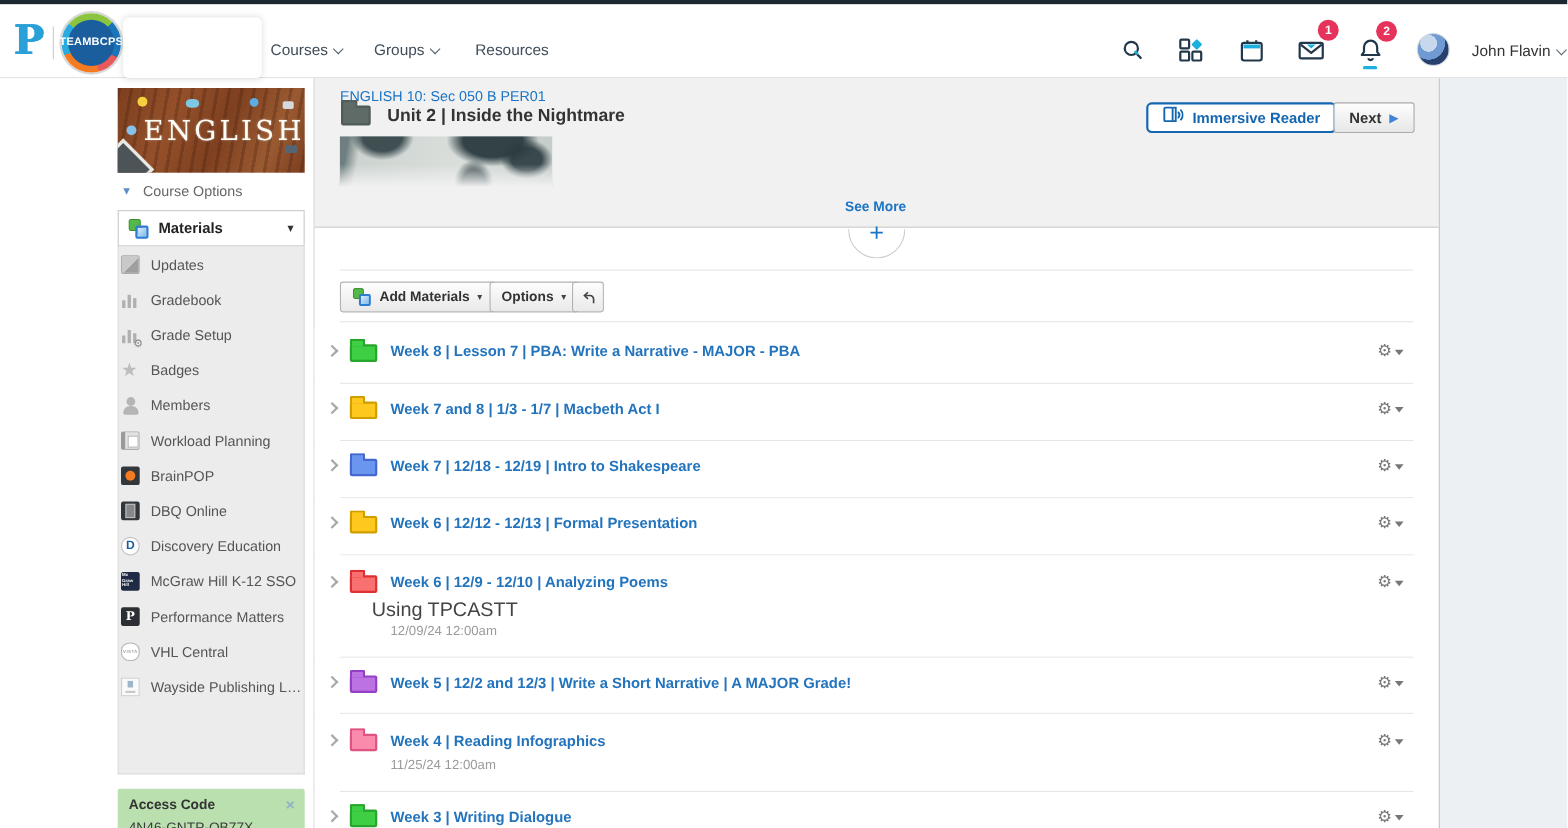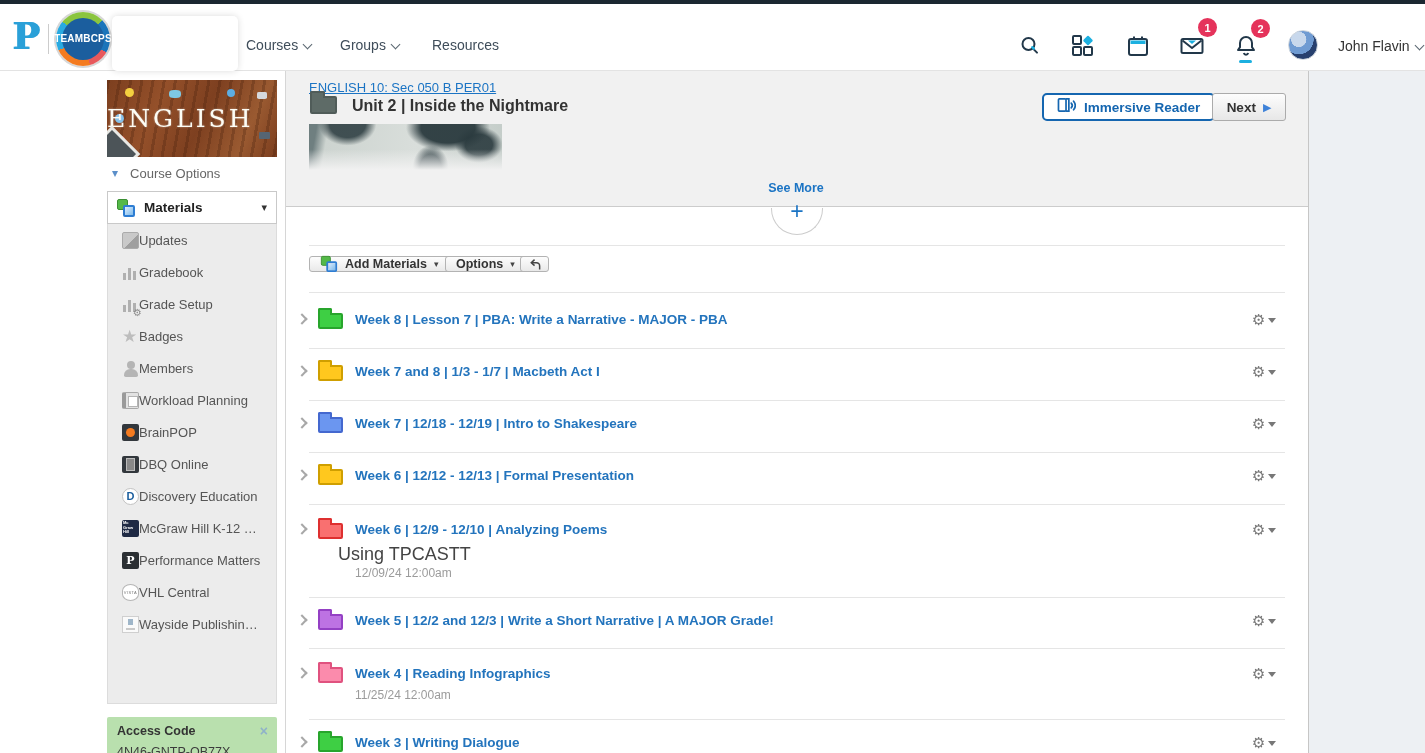--- a/index.html
+++ b/index.html
@@ -30,40 +30,40 @@
   #bell-underline { left:1239px; top:56px; width:13px; height:3px; background:#1cb0e0; border-radius:2px; }
   #avatar { left:1288px; top:26px; width:30px; height:30px; border-radius:50%;
     background:radial-gradient(circle at 35% 30%,#c8d8ec 0 28%,#6f9bd2 29% 55%,#27406e 56%); border:1px solid #cfd6dd; }
   #user-name { left:1338px; top:34px; font-size:14px; color:#333; cursor:pointer; }
 
   
   #course-img { left:107px; top:80px; width:170px; height:77px; overflow:hidden;
     background:linear-gradient(115deg,#7c3f1f 0%,#94502a 30%,#7e4020 55%,#9a5a31 80%,#7b3d1e 100%); }
   #course-img .wood { position:absolute; inset:0;
     background:repeating-linear-gradient(100deg,rgba(60,25,8,.25) 0 3px,transparent 3px 11px); }
-  #course-title-art { position:absolute; left:0; right:0; top:24px; text-align:left; color:#fdfdf5;
+  #course-title-art { position:absolute; left:0; right:0; top:24px; text-align:right; color:#fdfdf5;
     font-size:25px; letter-spacing:3px; font-weight:400; font-family:"DejaVu Serif","Liberation Serif",serif;
     text-shadow:0 0 2px rgba(255,255,255,.5); }
   .doodle { position:absolute; border-radius:50%; }
   #cimg-corner { position:absolute; left:-12px; bottom:-14px; width:34px; height:34px; background:#4c5458; transform:rotate(45deg);
     box-shadow:0 0 0 3px #e8e8e4; }
   #course-options { left:112px; top:163px; width:165px; height:20px; display:flex; align-items:center; gap:12px; cursor:pointer; }
   #course-options .tri { color:#5b8fc9; font-size:12px; }
   #course-options .lbl { color:#666; font-size:13px; }
   #materials-item { left:107px; top:191px; width:170px; height:33px; background:#fff; border:1px solid #c9c9c9;
     display:flex; align-items:center; padding:0 9px; gap:9px; cursor:pointer; z-index:2; }
   #materials-item .lbl { font-size:13.5px; font-weight:700; color:#222; flex:1; }
   #materials-item .car { color:#333; font-size:11px; }
   .mat-ic { position:relative; width:18px; height:18px; flex:none; }
   .mat-ic .g { position:absolute; left:0; top:0; width:11px; height:11px; background:#54b948; border:1px solid #3b8f33; border-radius:2px; }
   .mat-ic .r { position:absolute; left:7px; top:7px; width:6px; height:7px; background:#e8595c; }
   .mat-ic .b { position:absolute; left:6px; top:6px; width:12px; height:12px; background:linear-gradient(135deg,#dceeff,#7db9ea);
     border:2px solid #2d7dd3; border-radius:2px; }
   #side-menu { left:107px; top:224px; width:170px; height:480px; background:#ececec; border:1px solid #dcdcdc; border-top:none; }
-  .s-item { position:relative; height:32px; display:flex; align-items:center; padding:0 14px; gap:0; cursor:pointer; }
+  .s-item { position:relative; height:32px; display:flex; align-items:center; padding:0 2px; gap:10px; cursor:pointer; }
   .s-item .lbl { font-size:13px; color:#555; white-space:nowrap; overflow:hidden; text-overflow:ellipsis; }
   .ic { width:17px; height:17px; flex:none; position:relative; }
   .ic-updates { background:linear-gradient(135deg,#c9c9c9 0 55%,#9f9f9f 55%); border:1px solid #ababab; border-radius:2px; }
   .ic-bars { background:
       linear-gradient(#b0b0b0,#b0b0b0) 1px 9px/3px 7px no-repeat,
       linear-gradient(#b0b0b0,#b0b0b0) 6px 4px/3px 12px no-repeat,
       linear-gradient(#b0b0b0,#b0b0b0) 11px 7px/3px 9px no-repeat; }
   .ic-gear-dot::after { content:"⚙"; position:absolute; right:-3px; bottom:-5px; font-size:10px; color:#8d8d8d; }
   .ic-mastery { border:2px solid #bdbdbd; border-radius:50%; }
   .ic-mastery::after { content:""; position:absolute; left:3px; top:3px; width:7px; height:7px; border-radius:50%; background:#bdbdbd; }
@@ -86,21 +86,21 @@
     background-size:5px 6px,9px 2px; background-position:5px 2px,3px 11px; background-repeat:no-repeat; }
   #access-box { left:107px; top:717px; width:170px; height:60px; background:#b9e0ae; border-radius:2px; padding:7px 10px; }
   #access-title { font-size:12.5px; font-weight:700; color:#333; }
   #access-close { position:absolute; right:9px; top:6px; color:#8fb2c9; font-size:14px; font-weight:700; cursor:pointer; }
   #access-code { margin-top:7px; font-size:12.5px; color:#3c3c3c; }
 
   
   #main-left-border { left:285px; top:71px; width:1px; height:682px; background:#d6d6d6; }
   #right-outer { left:1308px; top:71px; width:117px; height:682px; background:#edf0f3; border-left:1px solid #c6c6c6; }
   #gray-header { left:286px; top:71px; width:1022px; height:136px; background:#f1f1f1; border-bottom:1px solid #ccc; }
-  #breadcrumb { left:309px; top:80px; font-size:13px; color:#1b74c4; cursor:pointer;text-decoration:underline; }
+  #breadcrumb { left:309px; top:80px; font-size:13px; color:#1b74c4; cursor:pointer; }
   .unit-folder { left:310px; top:96px; width:27px; height:18px; background:#5e6b67; border:2px solid #505c59; border-radius:2px; }
   .unit-folder::before { content:""; position:absolute; top:-7px; left:-2px; width:11px; height:5px; background:#5e6b67;
     border:2px solid #505c59; border-bottom:none; border-radius:2px 2px 0 0; }
   #unit-title { left:352px; top:97px; font-size:16px; font-weight:700; color:#333; }
   #nm-image { left:309px; top:124px; width:193px; height:46px; overflow:hidden;
     background:
       radial-gradient(ellipse 60px 34px at 72% 8%, rgba(42,58,62,.95) 0 45%, transparent 70%),
       radial-gradient(ellipse 34px 26px at 88% 45%, rgba(42,58,62,.9) 0 40%, transparent 70%),
       radial-gradient(ellipse 40px 30px at 20% 0%, rgba(48,64,68,.9) 0 45%, transparent 72%),
       radial-gradient(ellipse 24px 30px at 63% 95%, rgba(50,66,70,.85) 0 45%, transparent 75%),
@@ -112,21 +112,21 @@
   #ir-button .lbl { font-size:13.5px; font-weight:700; color:#1566b0; }
   #next-button { left:1212px; top:93px; width:74px; height:28px; background:linear-gradient(#fdfdfd,#e7e7e7);
     border:1px solid #ababab; border-radius:3px; display:flex; align-items:center; justify-content:center; gap:7px; cursor:pointer; }
   #next-button .lbl { font-size:13.5px; font-weight:700; color:#333; }
   #next-button .tri { color:#3e82d8; font-size:11px; }
   #plus-bump { left:771px; top:208px; width:52px; height:27px; background:#fff; border:1px solid #ccc; border-top:none;
     border-radius:0 0 27px 27px; z-index:3; }
   #plus-bump .plus { position:absolute; left:0; right:0; top:-10px; text-align:center; color:#1b74c4; font-size:23px; font-weight:300; cursor:pointer; }
   .hline { background:#e5e5e5; height:1px; }
   
-  .tbtn { top:256px; height:16px; background:linear-gradient(#fdfdfd,#e9e9e9); border:1px solid #b3b3b3; border-radius:3px;
+  .tbtn { top:256px; height:28px; background:linear-gradient(#fdfdfd,#e9e9e9); border:1px solid #b3b3b3; border-radius:3px;
     display:flex; align-items:center; gap:7px; padding:0 10px; cursor:pointer; }
   .tbtn .lbl { font-size:12.5px; font-weight:700; color:#333; }
   .tbtn .car { font-size:9px; color:#444; }
 
   
   .row { left:286px; width:1021px; background:#fff; }
   .chev { position:absolute; left:12px; width:8px; height:8px; border-top:2px solid #a8a8a8; border-right:2px solid #a8a8a8;
     transform:rotate(45deg); cursor:pointer; }
   .folder { position:absolute; left:32px; width:25px; height:16px; border:2px solid; border-radius:2px; }
   .folder::before { content:""; position:absolute; top:-7px; left:-2px; width:10px; height:5px; background:inherit;

